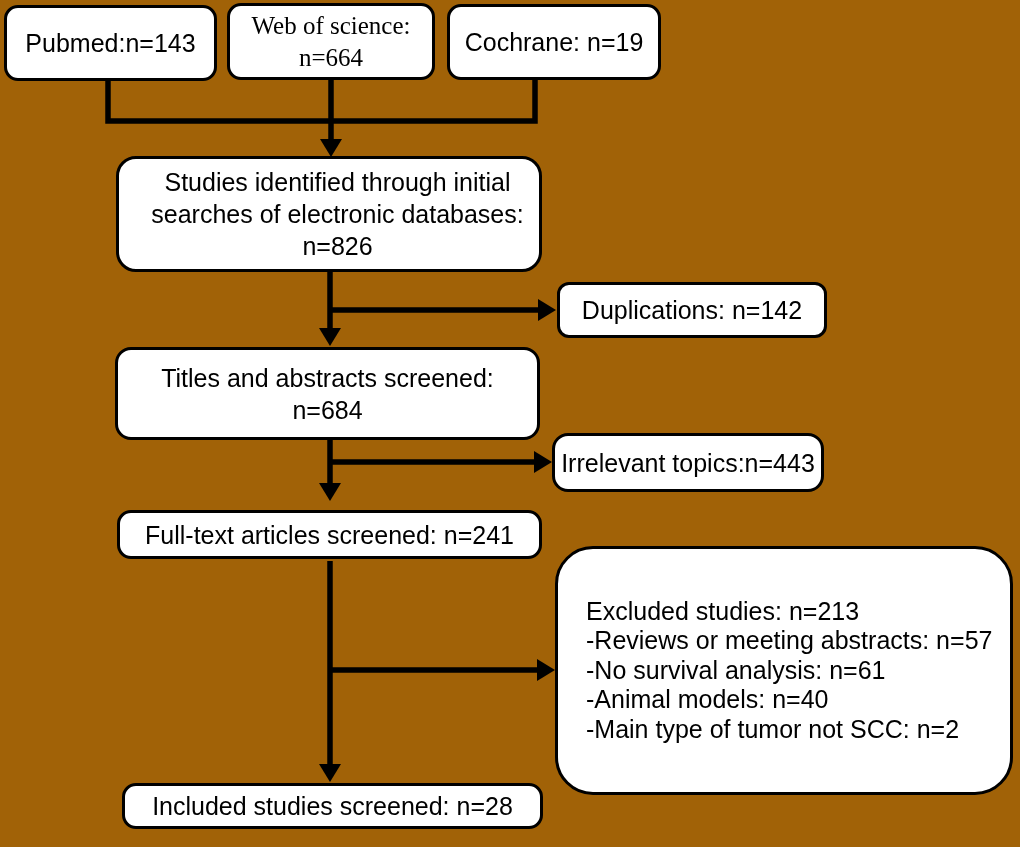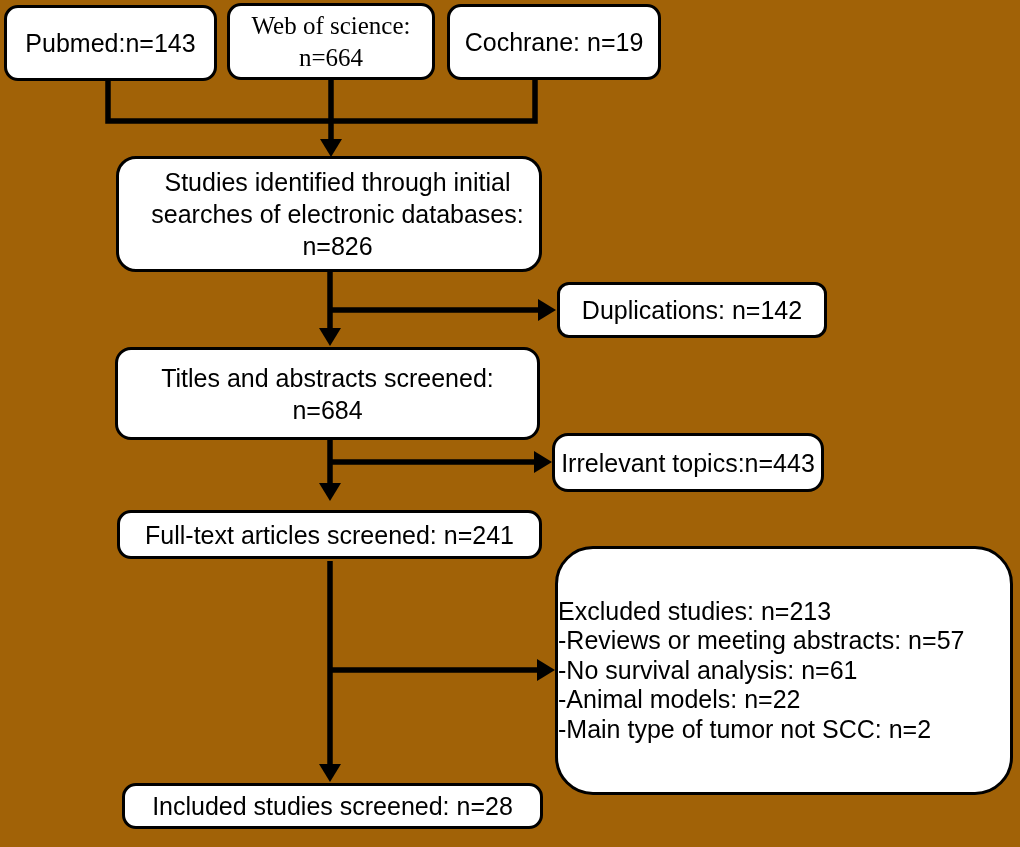--- a/index.html
+++ b/index.html
@@ -58,20 +58,21 @@
   .b-irrelevant  { left: 552px; top: 433px; width: 272px; height: 59px;  border-radius: 16px; }
   .b-fulltext    { left: 117px; top: 502px; width: 425px; height: 49px;  border-radius: 14px; margin-top: 8px; }
   .b-excluded    { left: 555px; top: 546px; width: 458px; height: 249px; border-radius: 38px;
                    justify-content: flex-start; }
   .b-included    { left: 122px; top: 783px; width: 421px; height: 46px;  border-radius: 14px; }
   .excluded-lines {
     display: flex;
     flex-direction: column;
     text-align: left;
     line-height: 29.5px;
+    padding-left: 28px;
     padding-right: 6px;
   }
 </style>
 </head>
 <body>
 
 <div class="canvas">
 
   <svg class="connectors" viewBox="0 0 1020 847">
     <g>
@@ -139,21 +140,21 @@
 
   <div class="box b-fulltext">
     <span class="box-label">Full-text articles screened: n=241</span>
   </div>
 
   <div class="box b-excluded">
     <div class="excluded-lines">
       <div>Excluded studies: n=213</div>
       <div>-Reviews or meeting abstracts: n=57</div>
       <div>-No survival analysis: n=61</div>
-      <div>-Animal models: n=22</div>
+      <div>-Animal models: n=40</div>
       <div>-Main type of tumor not SCC: n=2</div>
     </div>
   </div>
 
   <div class="box b-included">
     <span class="box-label">Included studies screened: n=28</span>
   </div>
 
 </div>
 

